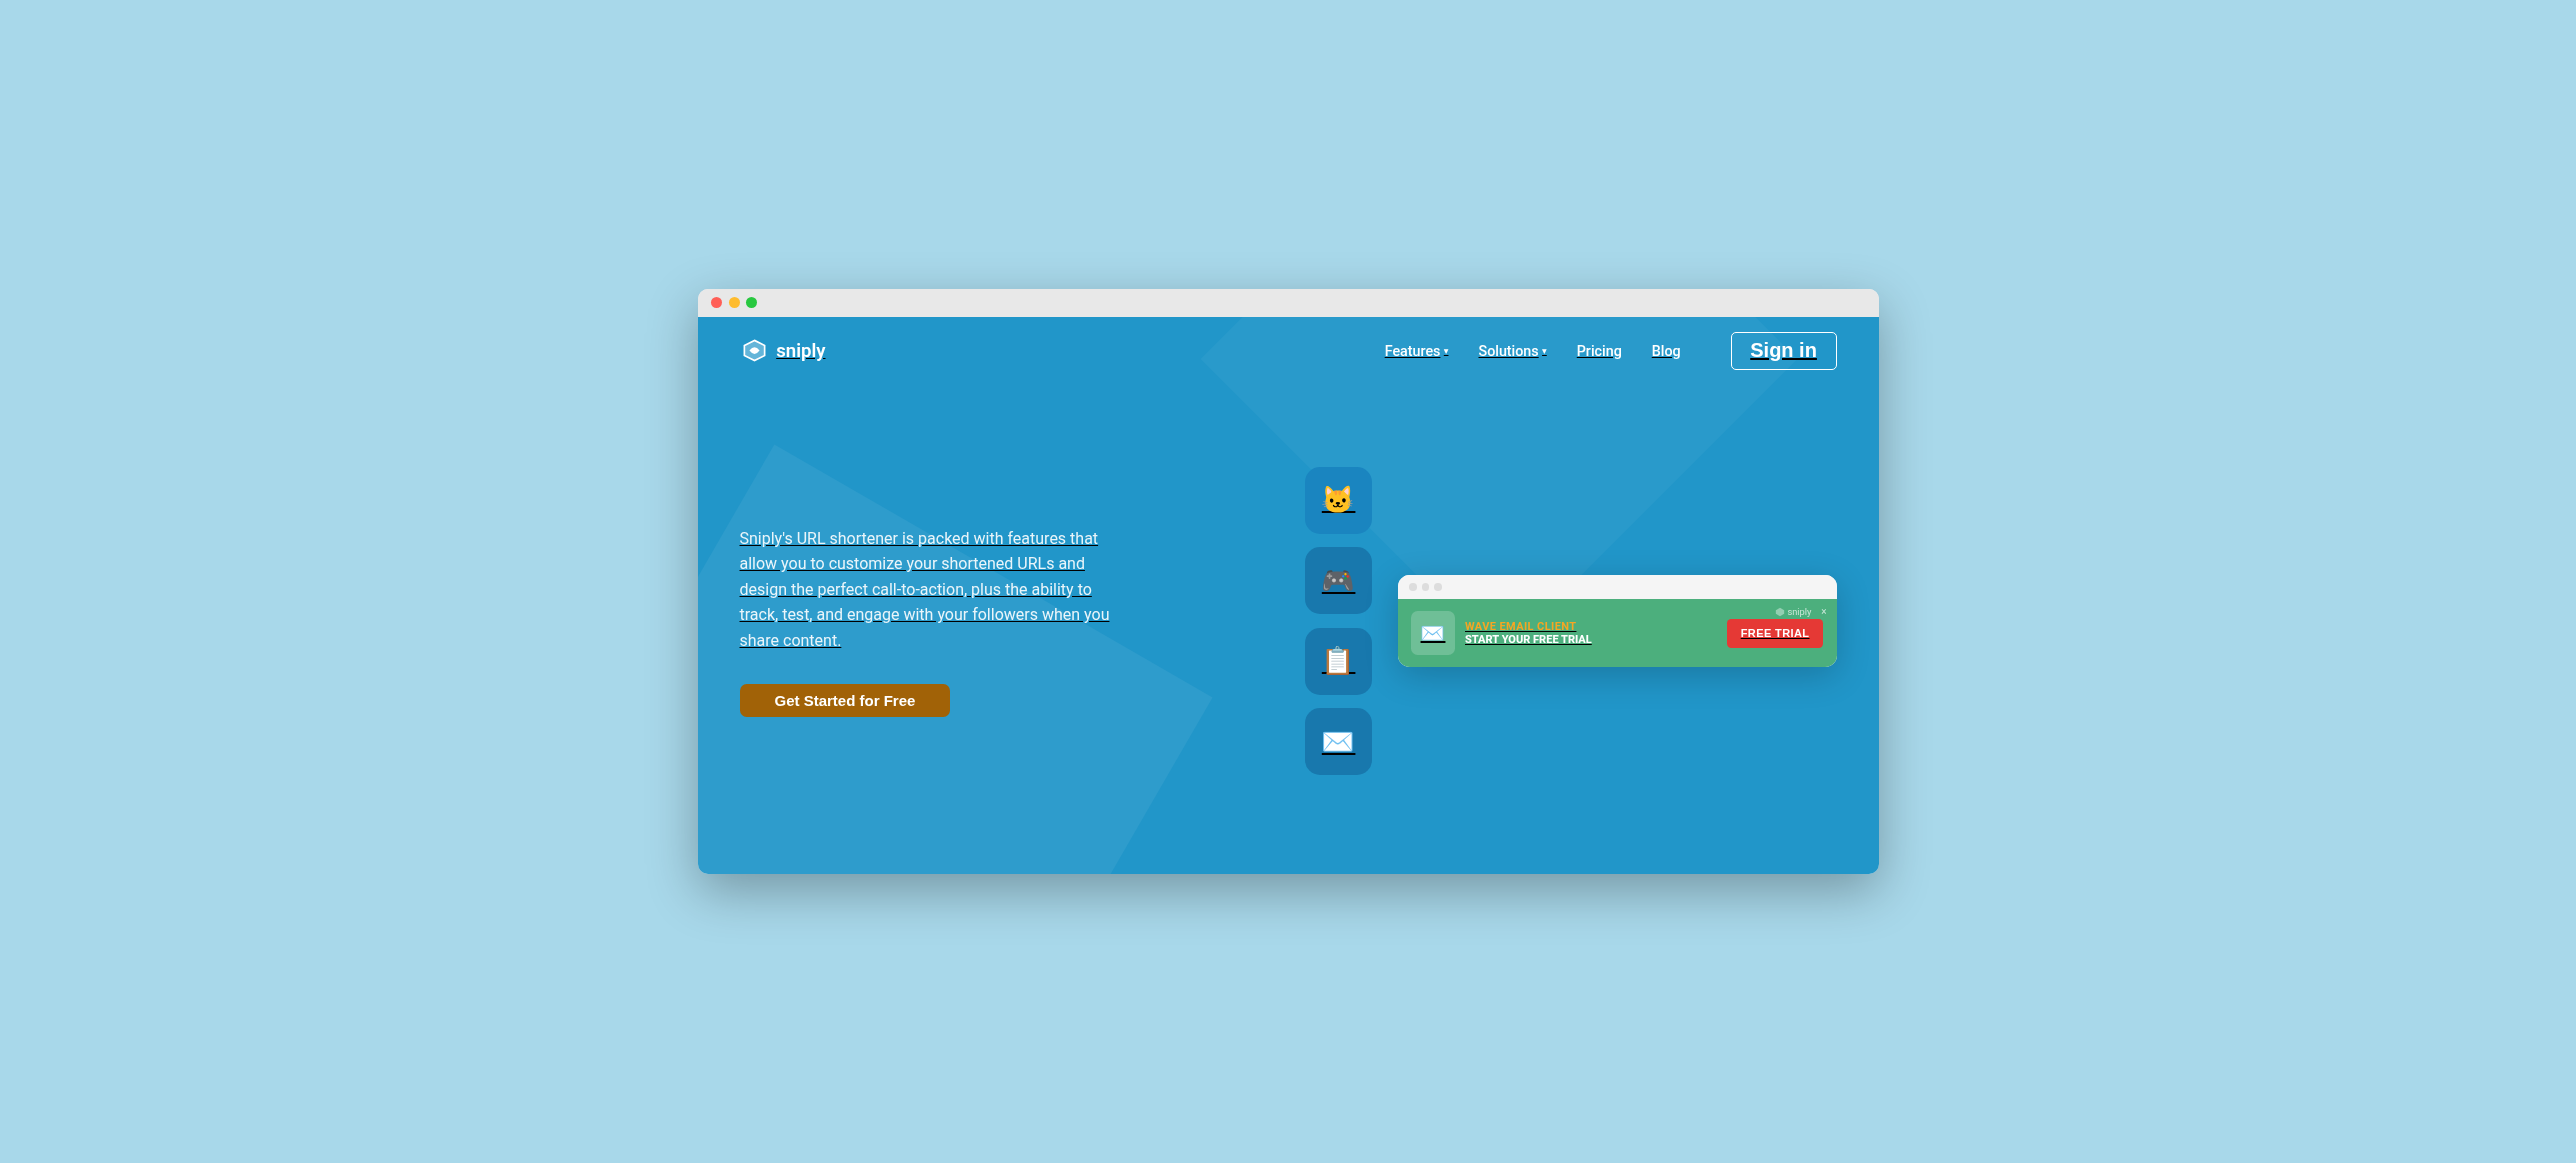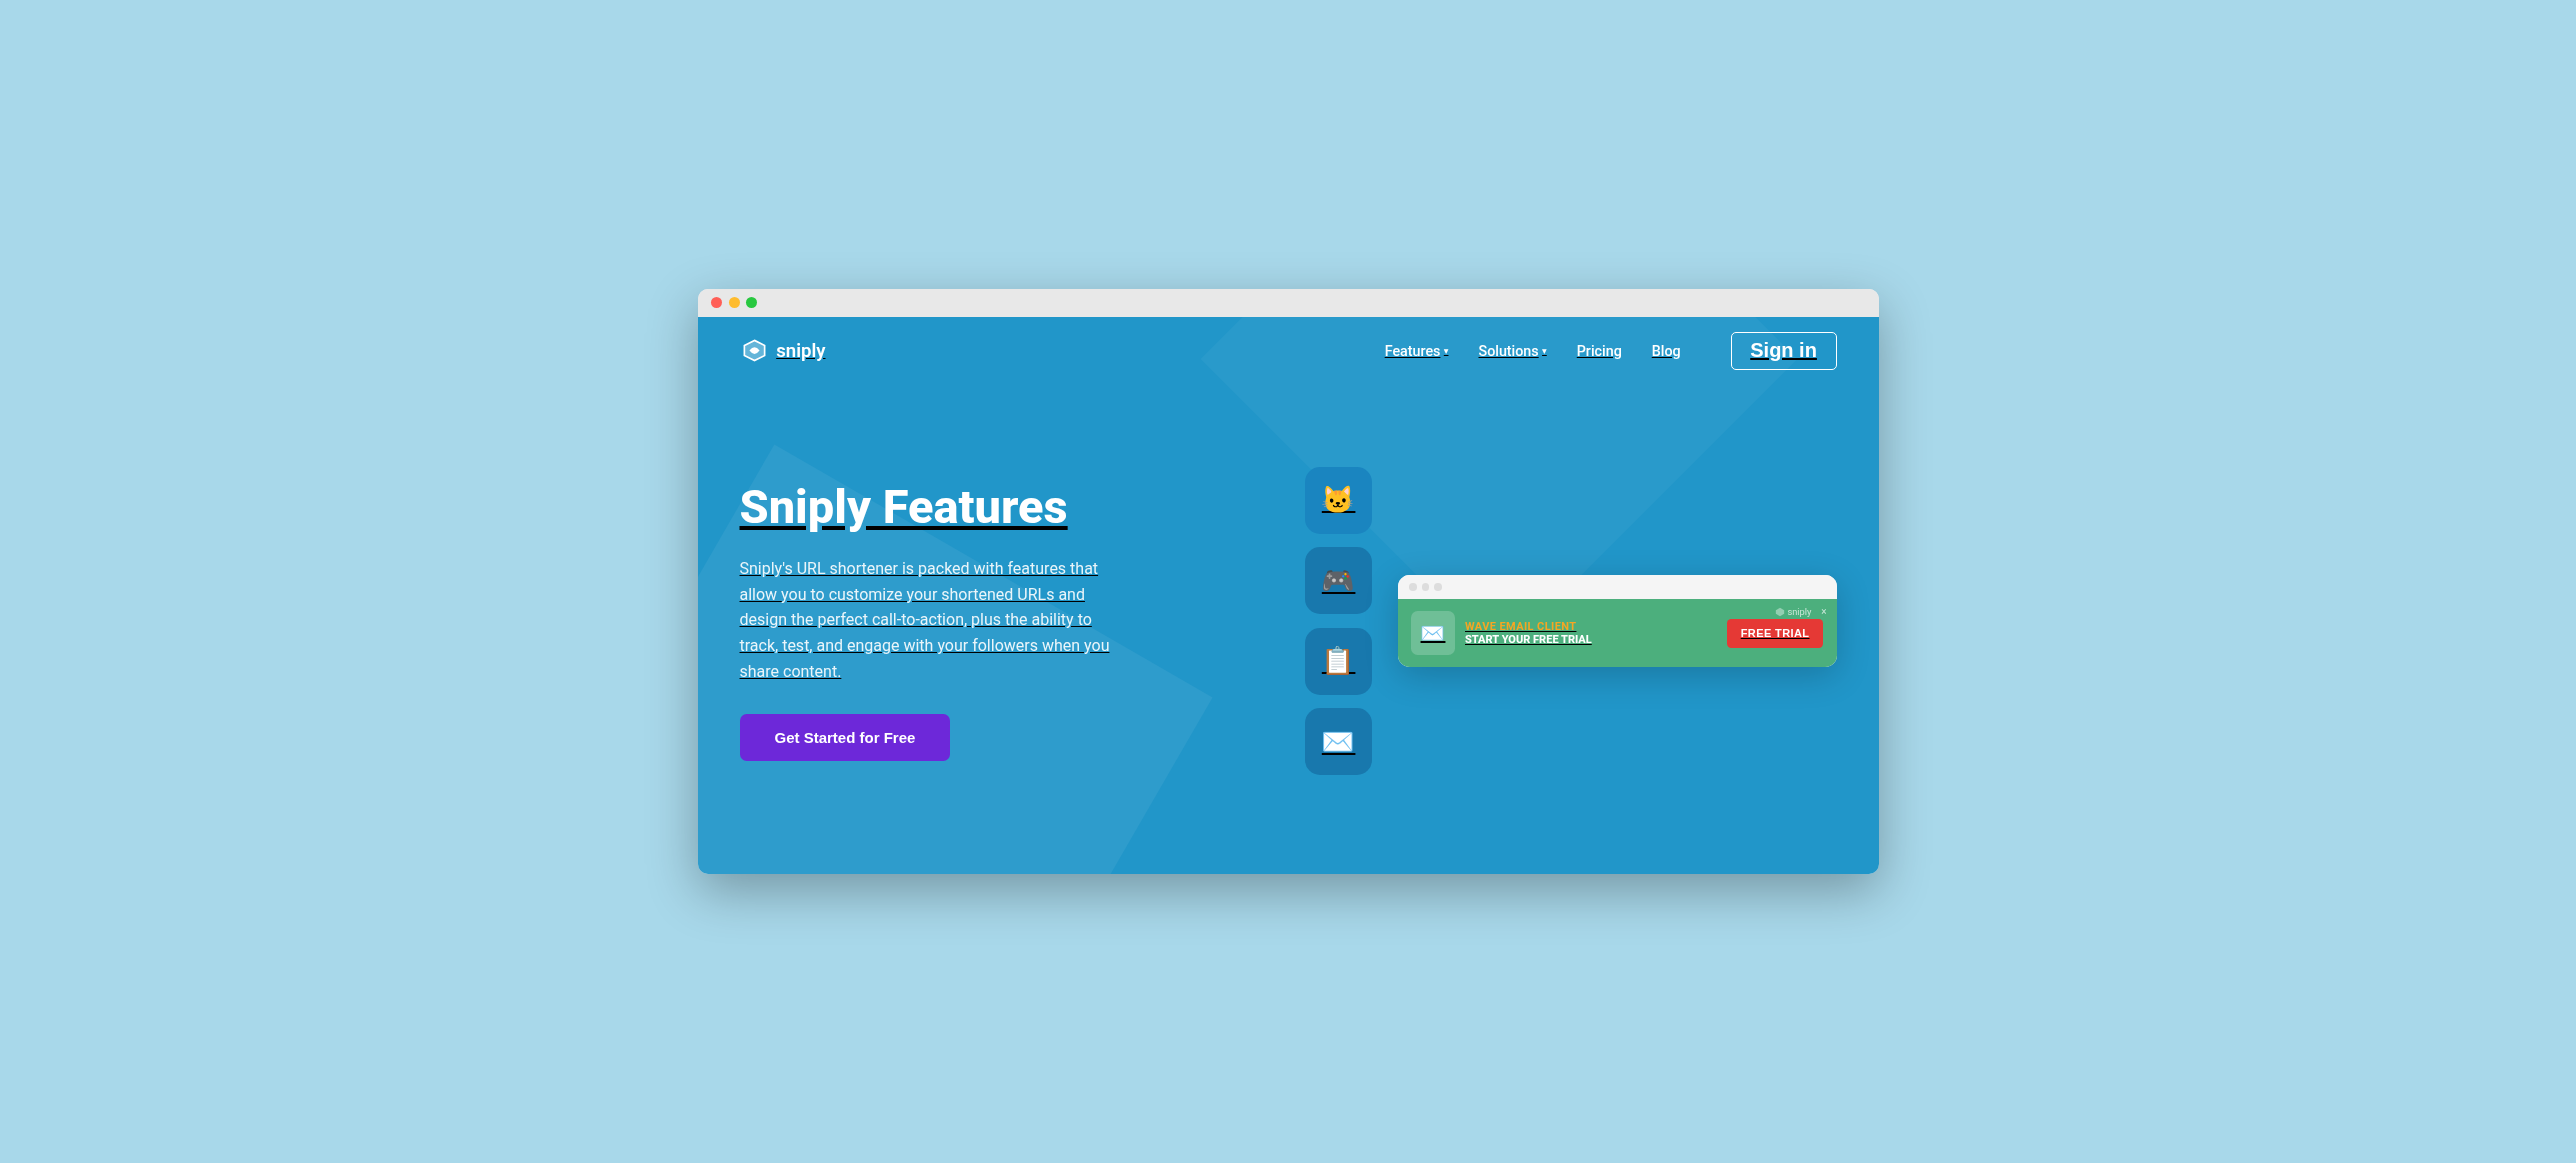--- a/index.html
+++ b/index.html
@@ -138,25 +138,25 @@
       color: white;
     }
     .page-description {
       font-size: 16px;
       line-height: 1.6;
       color: rgba(255,255,255,0.9);
       margin-bottom: 30px;
       max-width: 371px;
     }
     .cta-button {
-      background: #6d28d9;
+      background: #a16207;
       color: white;
       border: none;
       border-radius: 6.7px;
-      padding: 15px 35px;
+      padding: 8px 35px;
       font-size: 15px;
       font-weight: 600;
       cursor: pointer;
       display: inline-block;
     }
 
     
     .right-section {
       flex: 1;
       display: flex;
@@ -362,21 +362,20 @@
         <a class="nav-link">
           <span>Blog</span>
         </a>
         <button class="signin-btn">Sign in</button>
       </div>
     </nav>
 
     <div class="main-content">
 
       <div class="left-section">
-        <h1 class="page-title">Sniply Features</h1>
         <p class="page-description">Sniply's URL shortener is packed with features that allow you to customize your shortened URLs and design the perfect call-to-action, plus the ability to track, test, and engage with your followers when you share content.</p>
         <button class="cta-button">Get Started for Free</button>
       </div>
 
       <div class="right-section">
 
         <div class="app-icons-column">
           <div class="app-icon app-icon-top">🐱</div>
           <div class="app-icon app-icon-2">🎮</div>
           <div class="app-icon app-icon-3">📋</div>

